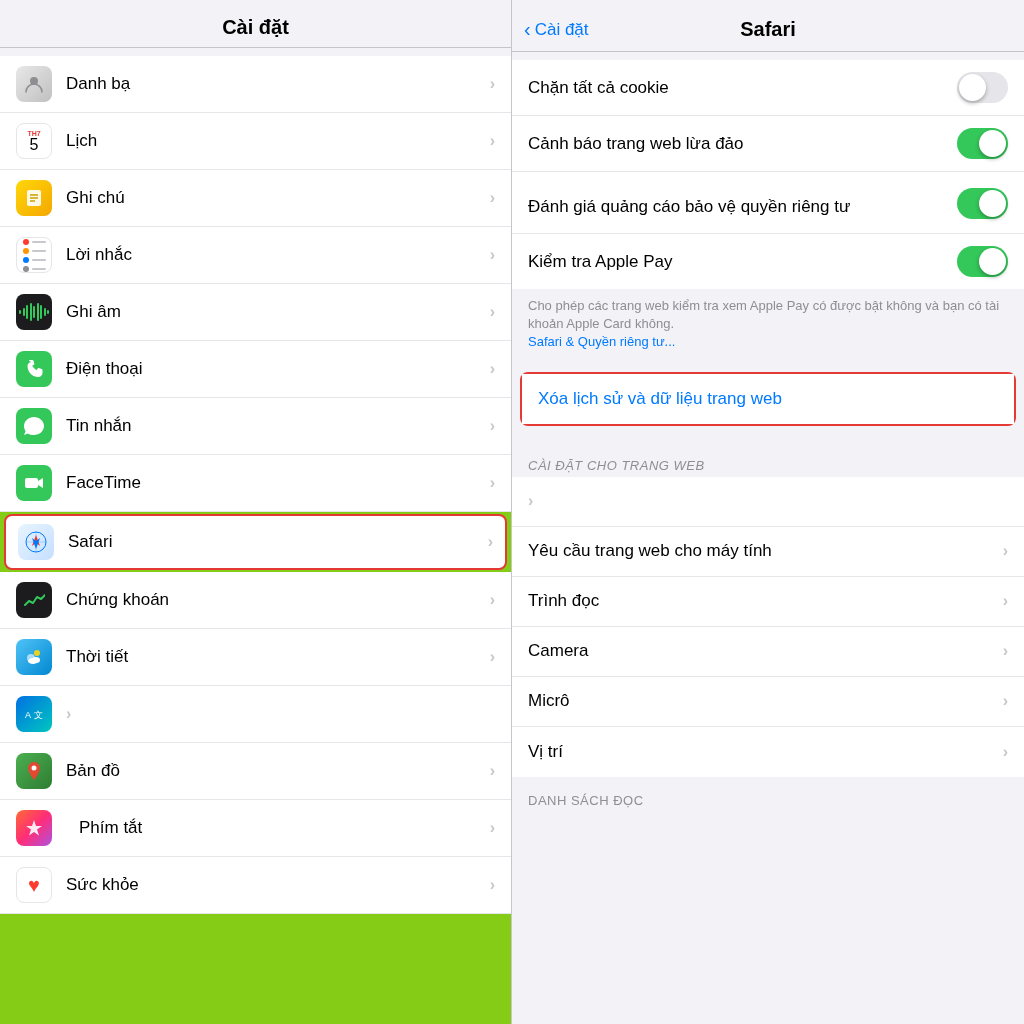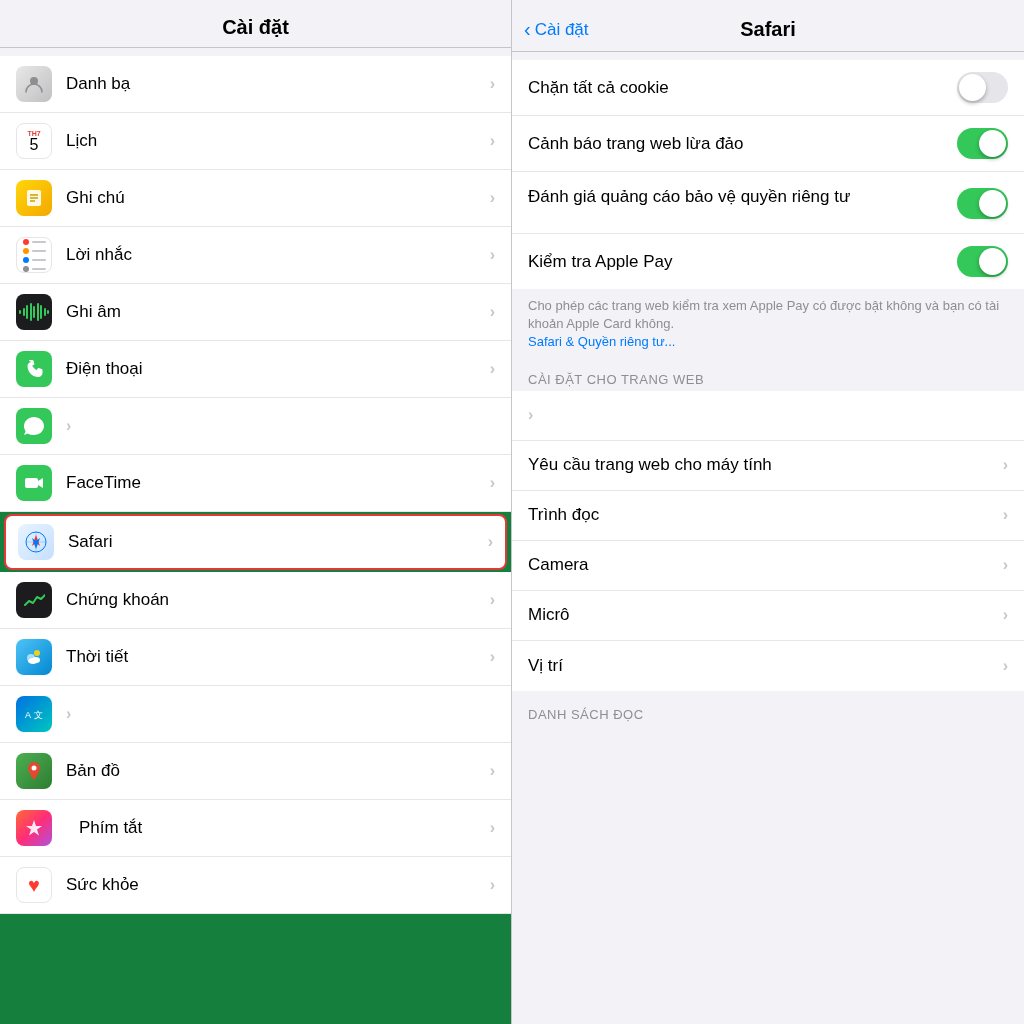--- a/index.html
+++ b/index.html
@@ -27,21 +27,21 @@
       padding: 16px 16px 8px 16px;
       text-align: center;
       border-bottom: 1px solid #c6c6c8;
     }
     .left-header-title {
       font-size: 20px;
       font-weight: 600;
       color: #000;
     }
     .settings-list {
-      background: #15803d;
+      background: #84cc16;
       margin: 8px 0 0 0;
       overflow-y: auto;
       flex: 1;
     }
     .settings-item {
       display: flex;
       align-items: center;
       padding: 10px 16px;
       border-bottom: 1px solid #e5e5ea;
       background: #fff;
@@ -354,20 +354,21 @@
       <span class="item-label">Điện thoại</span>
       <span class="chevron">›</span>
     </div>
 
     <div class="settings-item">
       <div class="app-icon messages">
         <svg width="22" height="22" viewBox="0 0 22 22">
             <path d="M11 2C5.5 2 1 6 1 11c0 1.9.6 3.7 1.6 5.2L1 20l3.9-1.5C6.4 19.5 8.6 20 11 20c5.5 0 10-4 10-9s-4.5-9-10-9z" fill="#fff"></path>
           </svg>
       </div>
+      <span class="item-label">Tin nhắn</span>
       <span class="chevron">›</span>
     </div>
 
     <div class="settings-item">
       <div class="app-icon facetime">
         <svg width="22" height="22" viewBox="0 0 22 22">
             <rect x="2" y="6" width="13" height="10" rx="2" fill="#fff"></rect>
             <path d="M15 9l5-3v10l-5-3V9z" fill="#fff"></path>
           </svg>
       </div>
@@ -474,42 +475,47 @@
         </div>
       </div>
 
       <div class="setting-row">
         <span class="setting-label">Cảnh báo trang web lừa đảo</span>
         <div class="toggle on">
           <div class="toggle-knob"></div>
         </div>
       </div>
 
-      <div class="setting-row" style="align-items: flex-start; padding-top: 14px; padding-bottom: 14px;">
+      <div class="setting-row" style="align-items: flex-end; padding-top: 14px; padding-bottom: 14px;">
         <span class="setting-label" style="line-height: 1.35;">Đánh giá quảng cáo bảo vệ quyền riêng tư</span>
         <div class="toggle on" style="margin-top: 2px;">
           <div class="toggle-knob"></div>
         </div>
       </div>
 
       <div class="setting-row">
         <span class="setting-label">Kiểm tra Apple Pay</span>
         <div class="toggle on">
           <div class="toggle-knob"></div>
         </div>
       </div>
     </div>
 
     <div class="setting-description">
       <span>Cho phép các trang web kiểm tra xem Apple Pay có được bật không và bạn có tài khoản Apple Card không.</span><br>
       <span class="setting-link">Safari &amp; Quyền riêng tư...</span>
     </div>
 
-
-    <div class="section-header" style="margin-top: 0;">CÀI ĐẶT CHO TRANG WEB</div>
+    <div class="clear-history-row">
+      <div class="setting-row" style="border-bottom: none;">
+        <span class="setting-label" style="color: #007aff;">Xóa lịch sử và dữ liệu trang web</span>
+      </div>
+    </div>
+
+    <div class="section-header" style="margin-top: 24px; font-style: italic;">CÀI ĐẶT CHO TRANG WEB</div>
 
     <div class="section-list">
       <div class="section-row">
         <span class="chevron">›</span>
       </div>
       <div class="section-row">
         <span class="section-row-label">Yêu cầu trang web cho máy tính</span>
         <span class="chevron">›</span>
       </div>
       <div class="section-row">

